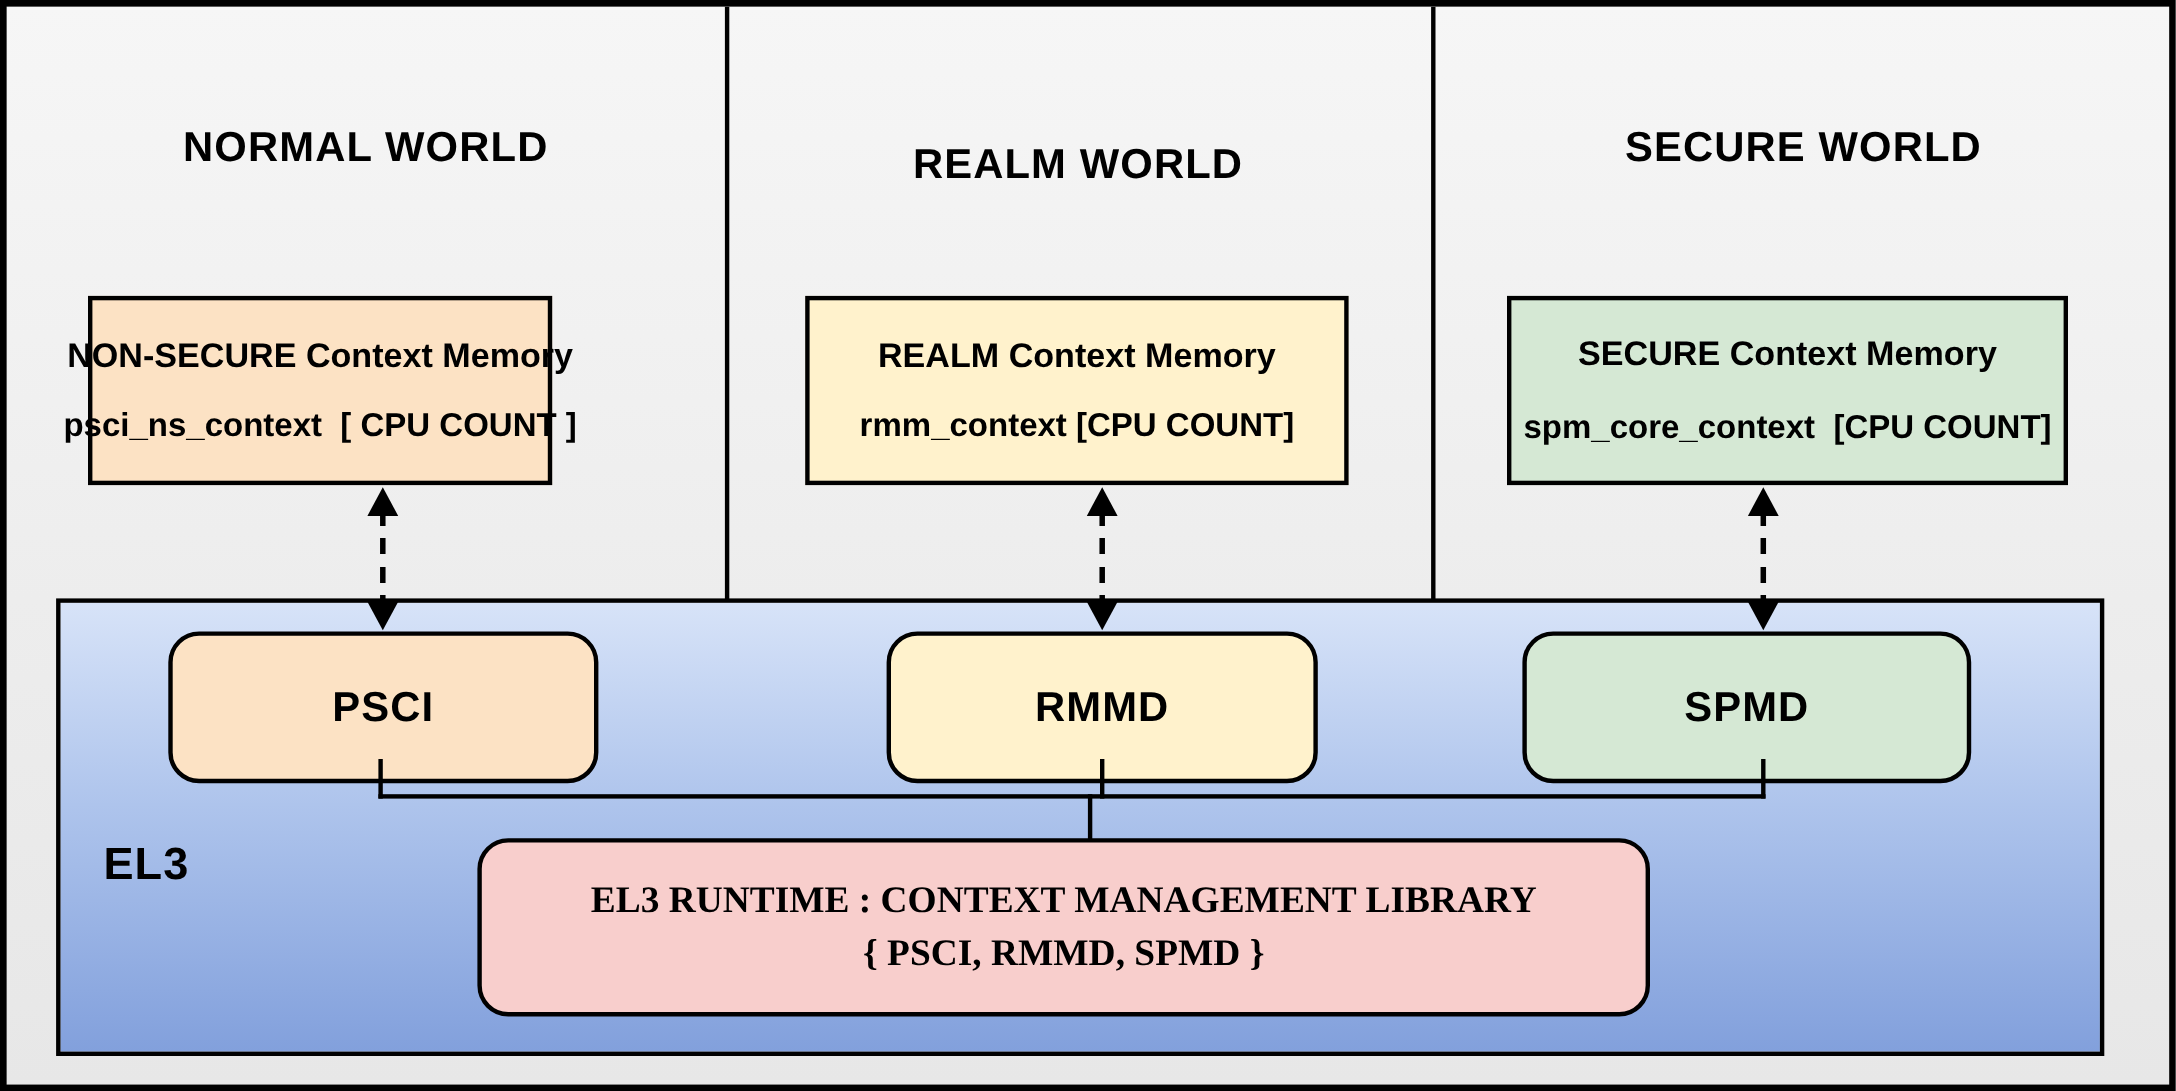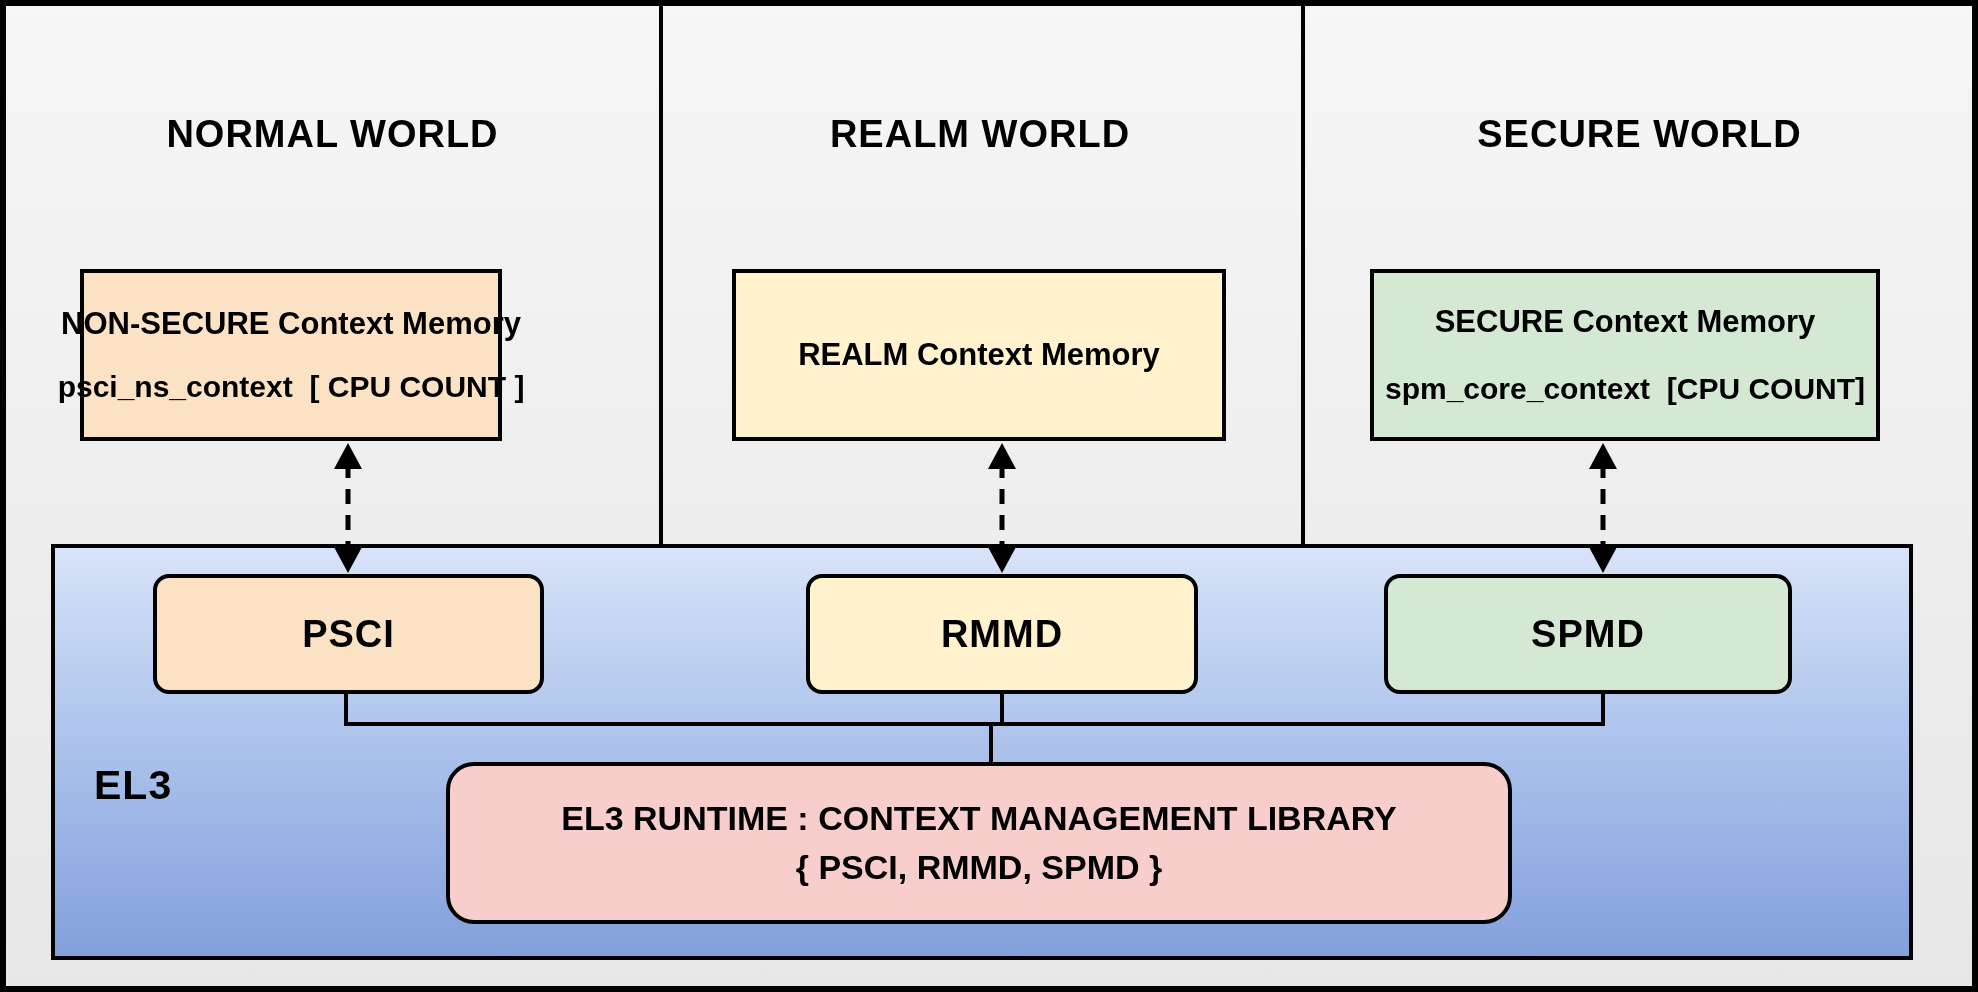--- a/index.html
+++ b/index.html
@@ -55,65 +55,67 @@
   
   .el3-band{
     left:45px;top:538px;width:1862px;height:416px;
     box-sizing:border-box;border:4px solid #000;
     background:linear-gradient(180deg,#d7e3f8 0%,#aec4ec 45%,#82a0dc 100%);
   }
   .el3-label{left:88px;top:756px;font-size:41px;font-weight:bold;letter-spacing:1px;}
 
   
   .disp-box{
-    top:568px;height:120px;
-    box-sizing:border-box;border:4px solid #000;border-radius:16px;
+    top:568px;height:138px;
+    box-sizing:border-box;border:4px solid #000;border-radius:28px;
     display:flex;align-items:center;justify-content:center;
     font-size:38px;font-weight:bold;letter-spacing:1px;
   }
   .disp-psci{left:147px;width:391px;background:#fce2c4;}
   .disp-rmmd{left:800px;width:392px;background:#fff2cc;}
   .disp-spmd{left:1378px;width:408px;background:#d5e8d4;}
 
   
   .line{background:#000;}
   .stub-psci{left:338px;top:684px;width:4px;height:36px;}
   .stub-rmmd{left:994px;top:684px;width:4px;height:36px;}
   .stub-spmd{left:1595px;top:684px;width:4px;height:36px;}
   .bus{left:338px;top:716px;width:1261px;height:4px;}
   .stub-runtime{left:983px;top:716px;width:4px;height:42px;}
 
   
   .runtime-box{
-    left:440px;top:756px;width:1066px;height:162px;
+    left:428px;top:756px;width:1066px;height:162px;
     box-sizing:border-box;border:4px solid #000;border-radius:28px;
     background:#f8cecc;
     display:flex;flex-direction:column;align-items:center;justify-content:center;
     gap:10px;
+    font-family:Liberation Serif, serif;
   }
   .runtime-line{font-size:34px;font-weight:bold;white-space:pre;}
 </style>
 </head>
 <body>
 
 <div class="canvas">
 
   <div class="abs separator" style="left:653px;"></div>
   <div class="abs separator" style="left:1295px;"></div>
 
   <div class="abs world-title" style="left:0;width:653px;text-align:right;">NORMAL WORLD</div>
-  <div class="abs world-title" style="left:653px;width:642px;">REALM WORLD</div>
+  <div class="abs world-title" style="left:653px;width:642px;margin-top:16px;">REALM WORLD</div>
   <div class="abs world-title" style="left:1295px;width:677px;">SECURE WORLD</div>
 
   <div class="abs mem-box mem-normal">
     <div class="mem-title">NON-SECURE Context Memory</div>
     <div class="mem-entry">psci_ns_context  [ CPU COUNT ]</div>
   </div>
   <div class="abs mem-box mem-realm">
     <div class="mem-title">REALM Context Memory</div>
+    <div class="mem-entry">rmm_context [CPU COUNT]</div>
   </div>
   <div class="abs mem-box mem-secure">
     <div class="mem-title">SECURE Context Memory</div>
     <div class="mem-entry">spm_core_context  [CPU COUNT]</div>
   </div>
 
   <div class="abs el3-band"></div>
   <div class="abs el3-label">EL3</div>
 
   <div class="abs varrow" style="left:342px;">

